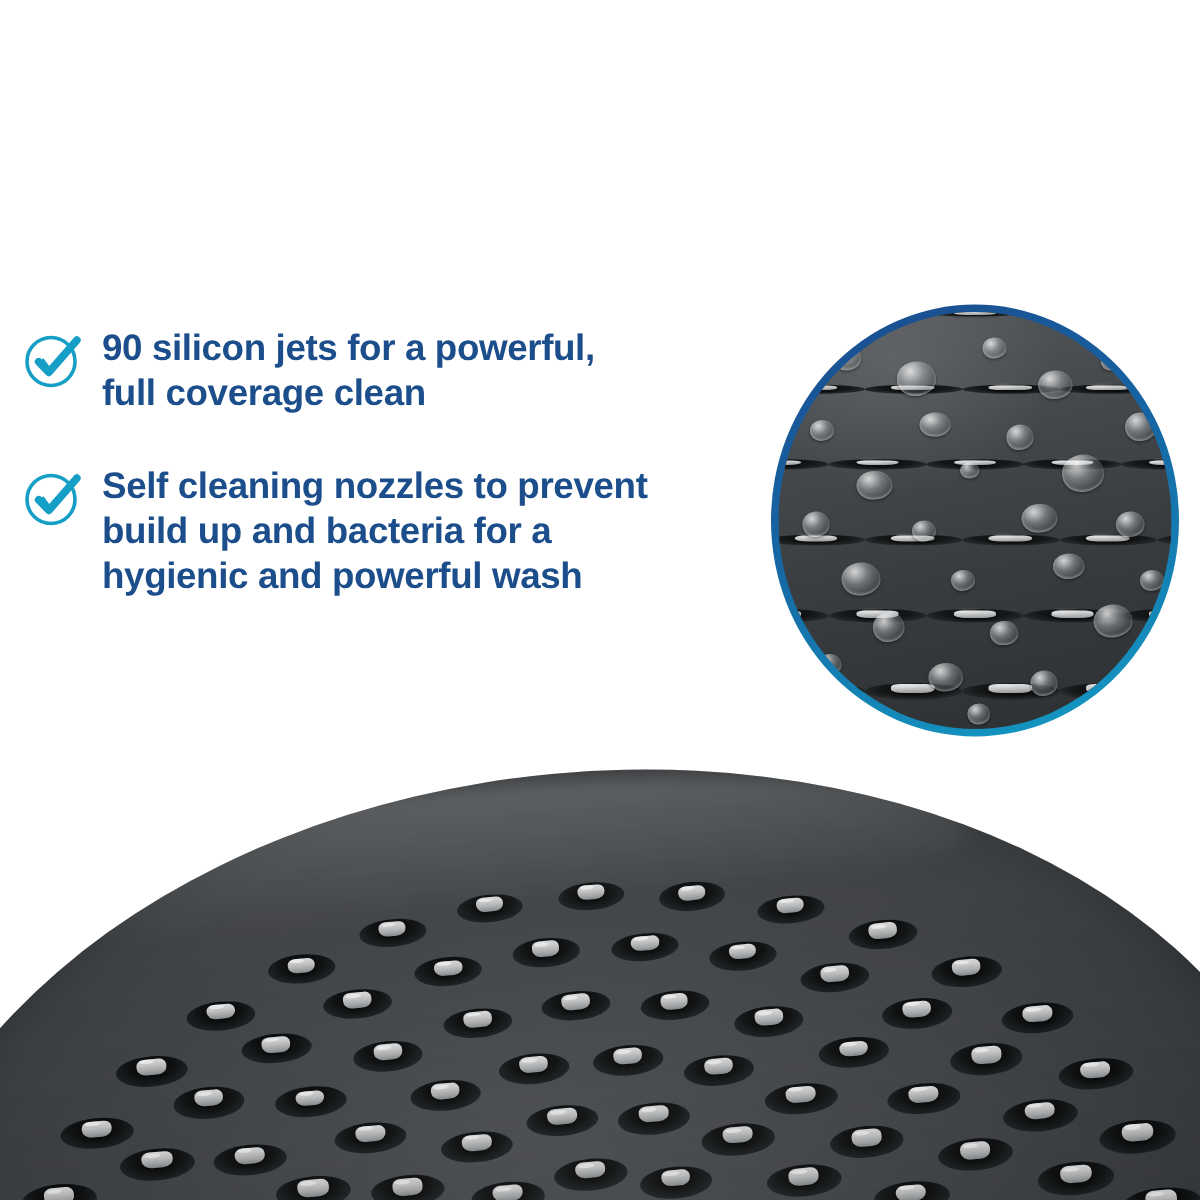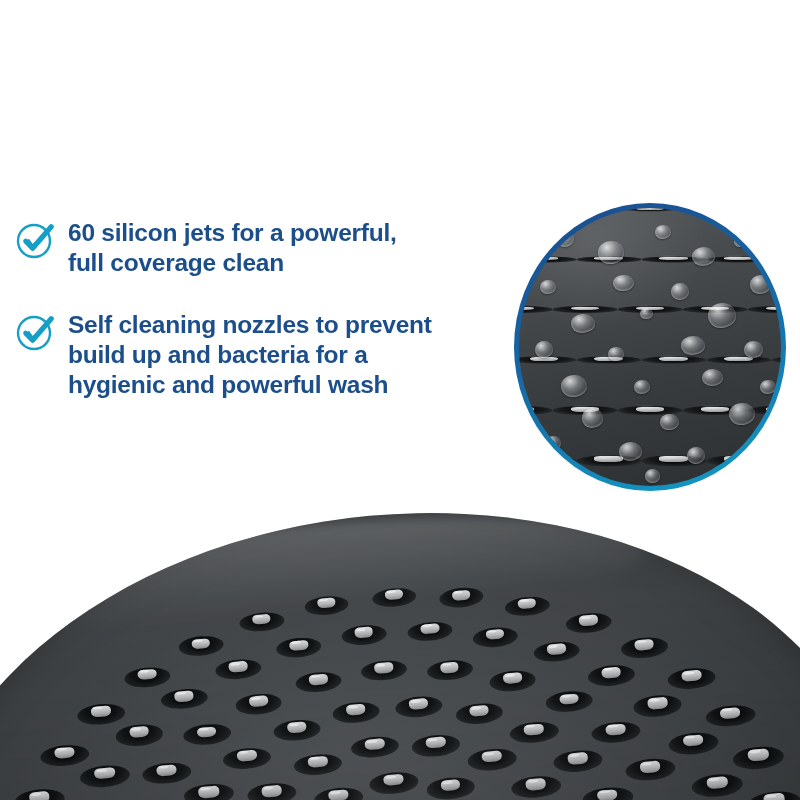--- a/index.html
+++ b/index.html
@@ -248,21 +248,21 @@
   <div class="features">
 
     <div class="bullet">
       <span class="check-icon">
         <svg viewBox="0 0 44 44">
           <circle cx="20" cy="23" r="16" fill="none" stroke="#169fc6" stroke-width="2.4"></circle>
           <path d="M11.5 23.5 L18.5 30.5 L37.5 8.5 L32.5 17.5 L18.8 26.0 L15.0 20.8 Z" fill="#169fc6"></path>
           <path d="M11.8 23.2 L18.6 30.2 L37.2 8.8" fill="none" stroke="#169fc6" stroke-width="5.2" stroke-linecap="round" stroke-linejoin="round"></path>
         </svg>
       </span>
-      <div class="bullet-text">60 silicon jets for a powerful,
+      <div class="bullet-text">90 silicon jets for a powerful,
 full coverage clean</div>
     </div>
 
     <div class="bullet">
       <span class="check-icon">
         <svg viewBox="0 0 44 44">
           <circle cx="20" cy="23" r="16" fill="none" stroke="#169fc6" stroke-width="2.4"></circle>
           <path d="M11.5 23.5 L18.5 30.5 L37.5 8.5 L32.5 17.5 L18.8 26.0 L15.0 20.8 Z" fill="#169fc6"></path>
           <path d="M11.8 23.2 L18.6 30.2 L37.2 8.8" fill="none" stroke="#169fc6" stroke-width="5.2" stroke-linecap="round" stroke-linejoin="round"></path>
         </svg>

